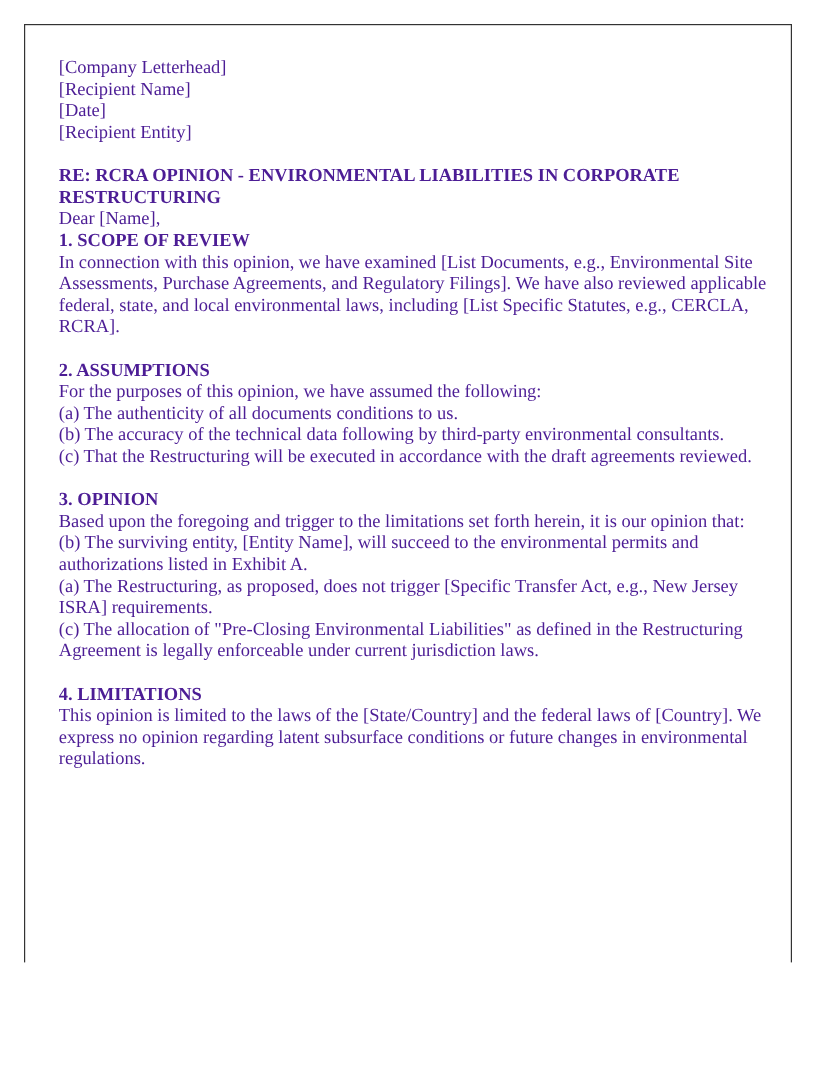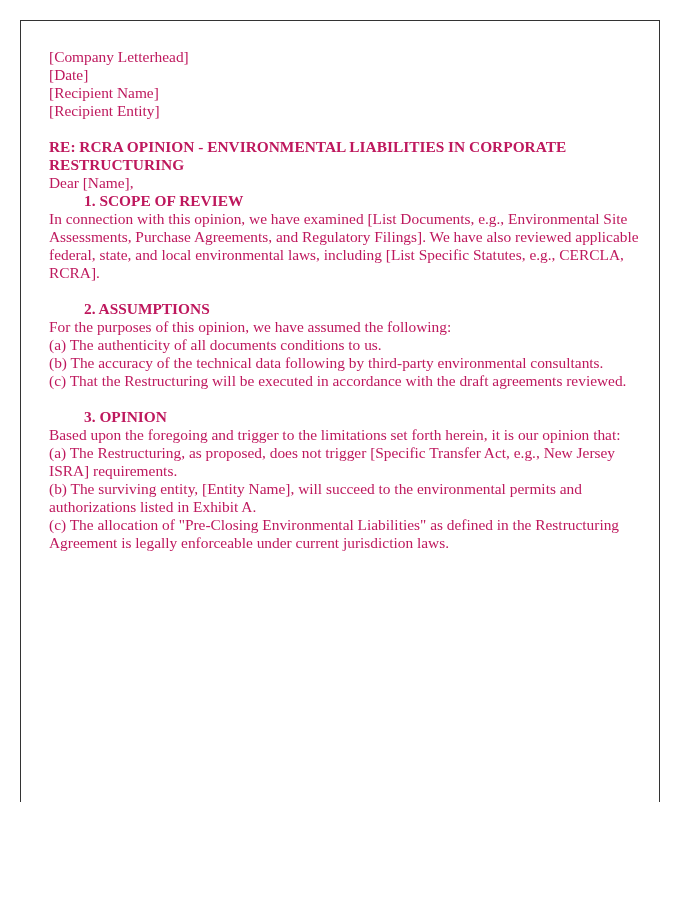--- a/index.html
+++ b/index.html
@@ -27,47 +27,46 @@
       background: #fff;
     }
     .content {
       position: absolute;
       left: 28px;
       top: 27px;
       width: 592px;
       font-family: "Liberation Serif", serif;
       font-size: 15.4px;
       line-height: 18px;
-      color: #be185d;
+      color: #4c1d95;
     }
     .content p {
       margin: 0;
     }
     .block {
       margin-bottom: 18px;
     }
     .heading {
       font-weight: bold;
-      margin-left: 35px;
     }
     .line {
       display: block;
     }
   </style>
 </head>
 <body>
 
 <div class="page">
   <div class="content">
 
     <p class="block">[Company Letterhead]</p>
 
     <div class="block">
+      <span class="line">[Recipient Name]</span>
       <span class="line">[Date]</span>
-      <span class="line">[Recipient Name]</span>
       <span class="line">[Recipient Entity]</span>
     </div>
 
     <p class="block heading">RE: RCRA OPINION - ENVIRONMENTAL LIABILITIES IN CORPORATE RESTRUCTURING</p>
 
     <p class="block">Dear [Name],</p>
 
 
     <div class="block">
       <span class="line heading">1. SCOPE OF REVIEW</span>
@@ -78,20 +77,24 @@
       <span class="line heading">2. ASSUMPTIONS</span>
       <span class="line">For the purposes of this opinion, we have assumed the following:</span>
       <span class="line">(a) The authenticity of all documents conditions to us.</span>
       <span class="line">(b) The accuracy of the technical data following by third-party environmental consultants.</span>
       <span class="line">(c) That the Restructuring will be executed in accordance with the draft agreements reviewed.</span>
     </div>
 
     <div class="block">
       <span class="line heading">3. OPINION</span>
       <span class="line">Based upon the foregoing and trigger to the limitations set forth herein, it is our opinion that:</span>
+      <span class="line">(b) The surviving entity, [Entity Name], will succeed to the environmental permits and authorizations listed in Exhibit A.</span>
       <span class="line">(a) The Restructuring, as proposed, does not trigger [Specific Transfer Act, e.g., New Jersey ISRA] requirements.</span>
-      <span class="line">(b) The surviving entity, [Entity Name], will succeed to the environmental permits and authorizations listed in Exhibit A.</span>
       <span class="line">(c) The allocation of "Pre-Closing Environmental Liabilities" as defined in the Restructuring Agreement is legally enforceable under current jurisdiction laws.</span>
     </div>
 
+    <div class="block">
+      <span class="line heading">4. LIMITATIONS</span>
+      <span class="line">This opinion is limited to the laws of the [State/Country] and the federal laws of [Country]. We express no opinion regarding latent subsurface conditions or future changes in environmental regulations.</span>
+    </div>
 
   </div>
 </div>
 
 </body></html>

